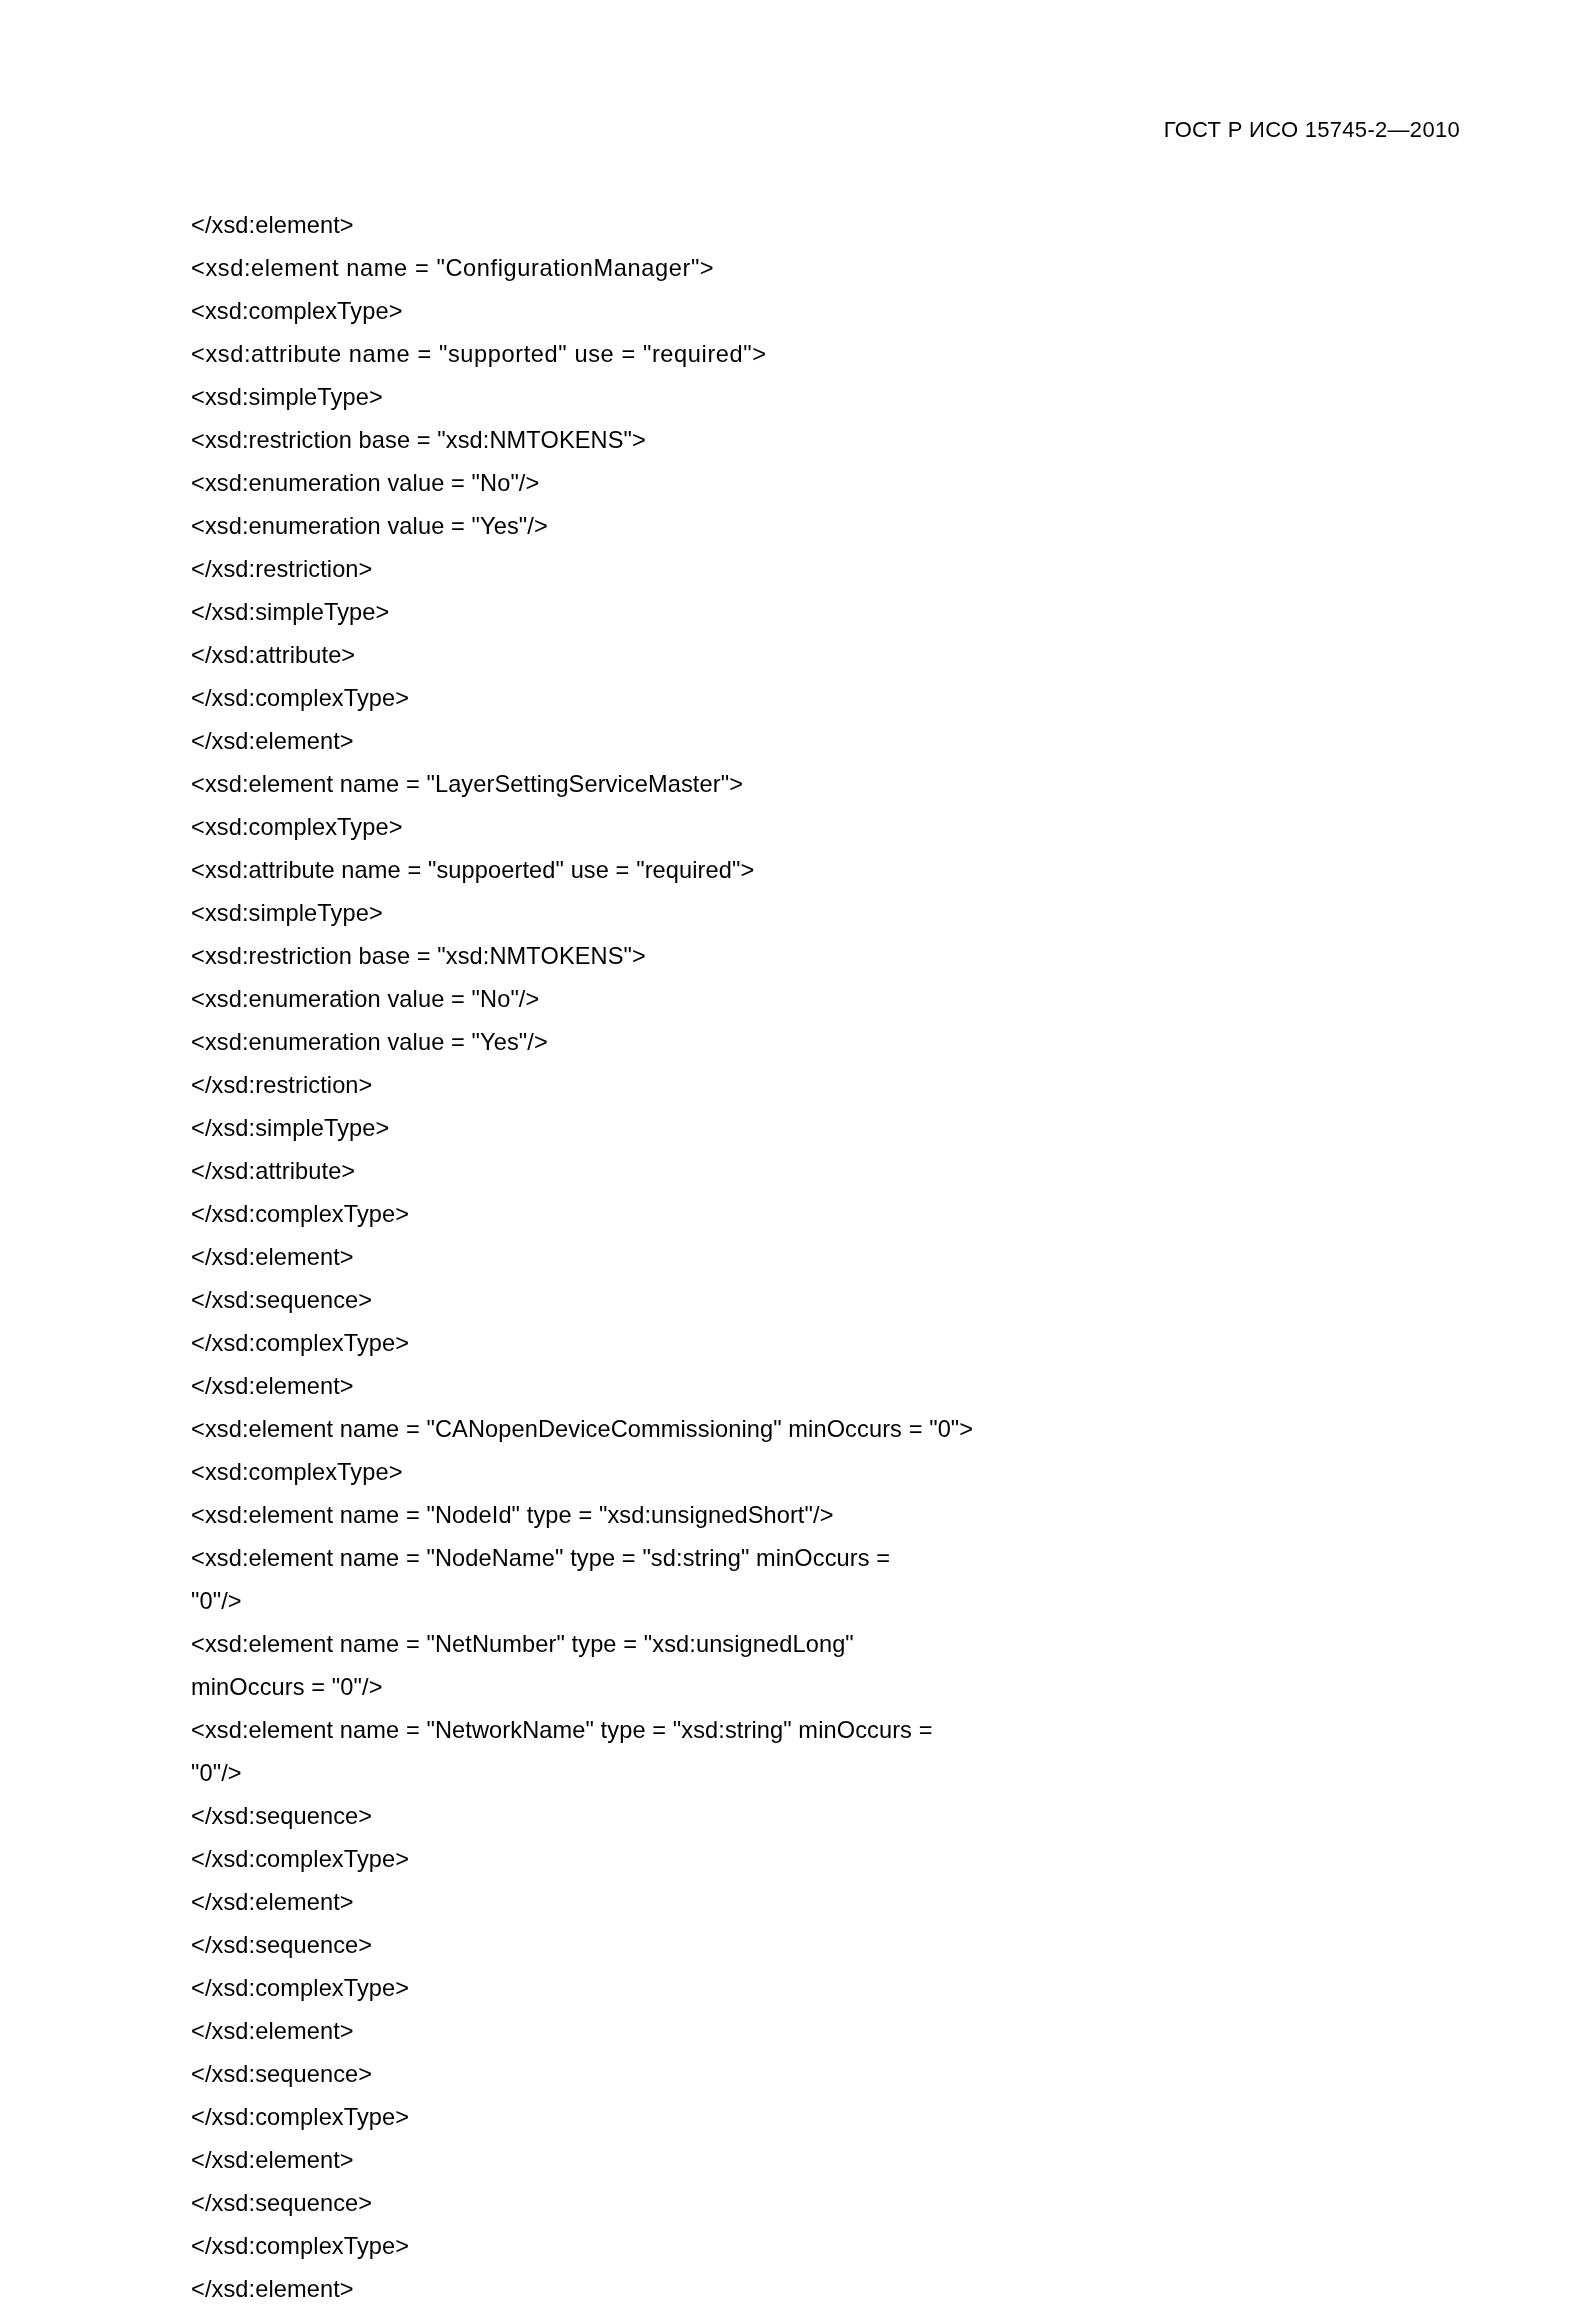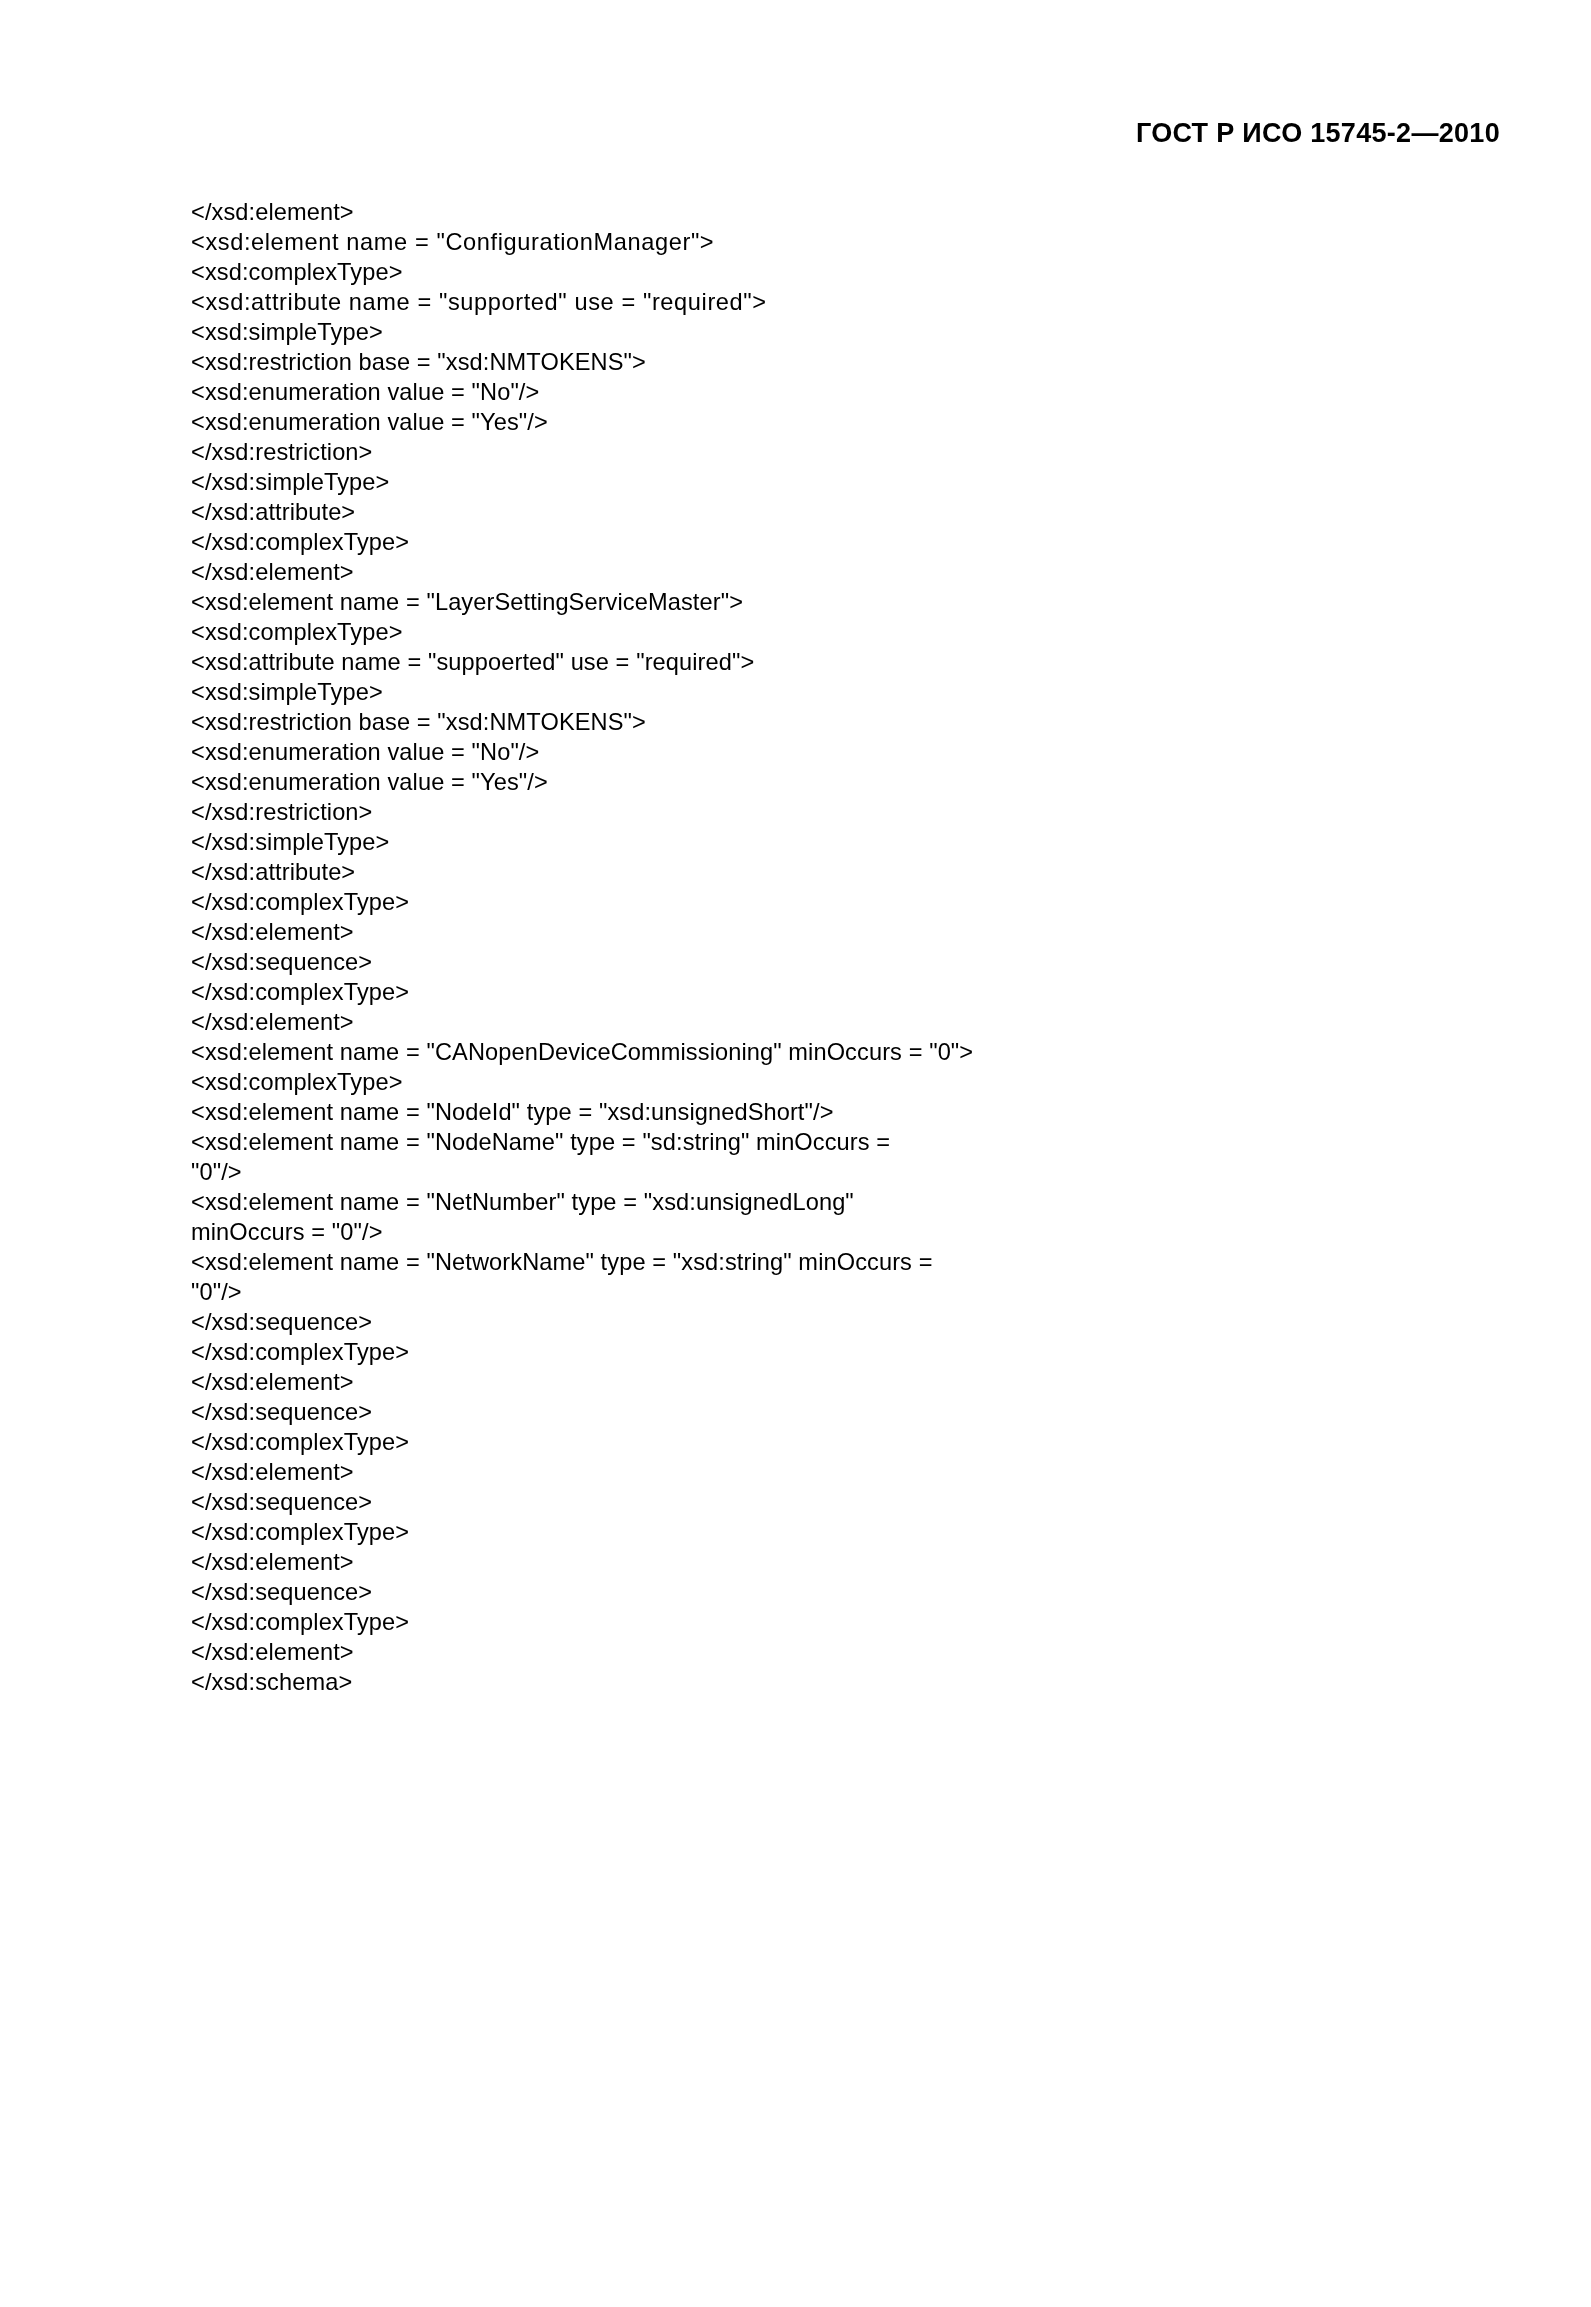--- a/index.html
+++ b/index.html
@@ -20,41 +20,41 @@
     overflow: hidden;
     box-sizing: border-box;
   }
   
   .page-header {
     position: absolute;
     top: 117px;
     left: 0;
     width: 1460px;
     text-align: right;
-    font-size: 27px;
-    font-weight: bold;
+    font-size: 22px;
+    font-weight: normal;
     letter-spacing: 0.3px;
     line-height: 1.2;
     white-space: nowrap;
-    margin-left: 40px;
   }
   
   .listing {
     position: absolute;
     top: 197px;
     left: 191px;
     width: 1280px;
   }
   .code-line {
     font-family: "Liberation Sans", sans-serif;
     font-size: 23.6px;
     line-height: 30px;
     white-space: pre;
     color: #000000;
     letter-spacing: 0.1px;
+    margin-top: 13px;
   }
   .code-line.wide {
     letter-spacing: 0.6px;
   }
   
   .page-number {
     position: absolute;
     top: 2078px;
     left: 0;
     width: 1460px;

